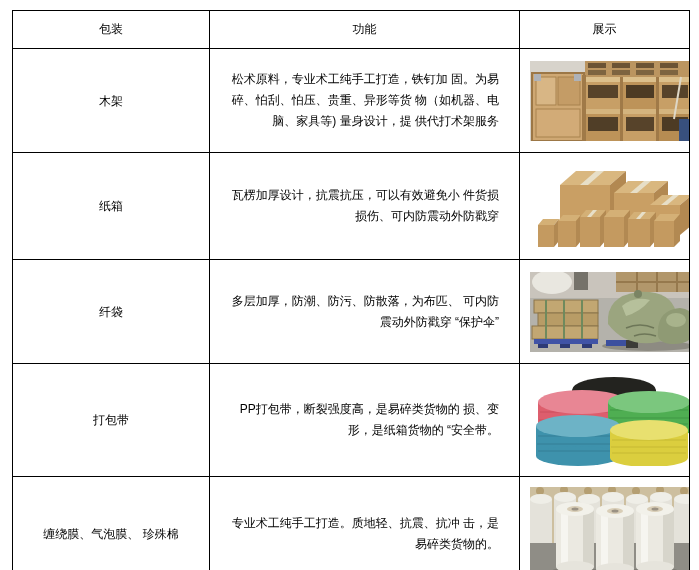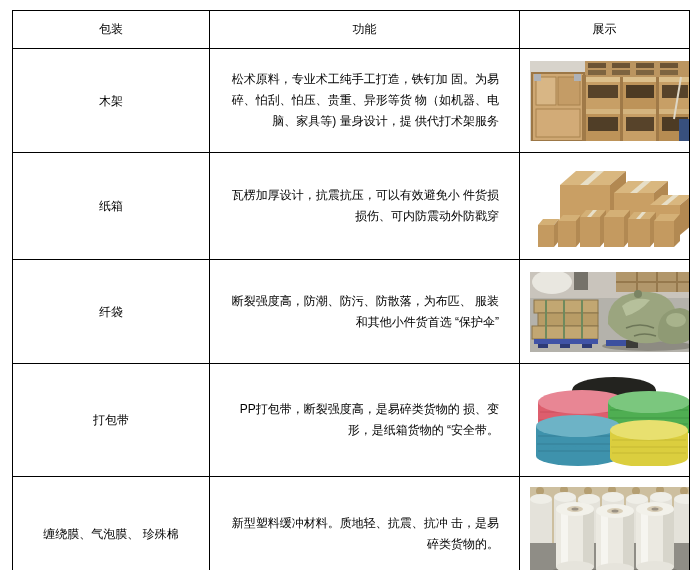--- a/index.html
+++ b/index.html
@@ -144,21 +144,21 @@
               <polygon points="144,58 150,51 150,78 144,84" fill="#b28952"></polygon>
               <rect x="124" y="58" width="20" height="26" fill="#c49a60"></rect>
             </svg>
           </span>
         </td>
       </tr>
 
       <tr>
         <td class="pkg">纤袋</td>
         <td class="fn">
-            <div class="fn-text">断裂强度高，防潮、防污、防散落，为布匹、 服装和其他小件货首选 “保护伞”</div>
+            <div class="fn-text">多层加厚，防潮、防污、防散落，为布匹、 可内防震动外防戳穿 “保护伞”</div>
           </td>
         <td class="img">
           <span class="photo" role="img" aria-label="woven-bags-photo">
             <svg width="168" height="80" viewBox="0 0 168 80">
               <rect width="168" height="80" fill="#b4b2ab"></rect>
               <rect x="0" y="0" width="168" height="26" fill="#c9c4bc"></rect>
               <rect x="86" y="0" width="82" height="20" fill="#b2976b"></rect>
               <rect x="106" y="0" width="2" height="20" fill="#96794d"></rect>
                 <rect x="126" y="0" width="2" height="20" fill="#96794d"></rect>
                 <rect x="146" y="0" width="2" height="20" fill="#96794d"></rect>
@@ -215,21 +215,21 @@
               <path d="M82 66 H156 M81 73 H157 M82 79 H156" stroke="#c6b933" stroke-width="1" fill="none"></path>
               <ellipse cx="119" cy="56" rx="39" ry="10" fill="#e8e06f"></ellipse>
             </svg>
           </span>
         </td>
       </tr>
 
       <tr>
         <td class="pkg">缠绕膜、气泡膜、 珍殊棉</td>
         <td class="fn">
-            <div class="fn-text">新型塑料缓冲材料。质地轻、抗震、抗冲 击，是易碎类货物的。</div>
+            <div class="fn-text">专业术工纯手工打造。质地轻、抗震、抗冲 击，是易碎类货物的。</div>
           </td>
         <td class="img">
           <span class="photo" role="img" aria-label="stretch-film-rolls-photo">
             <svg width="165" height="94" viewBox="0 0 165 94">
               <rect width="165" height="94" fill="#cdbf9f"></rect>
               <circle cx="10" cy="4" r="4" fill="#b59f72"></circle>
                 <circle cx="34" cy="3" r="4" fill="#b59f72"></circle>
                 <circle cx="58" cy="4" r="4" fill="#b59f72"></circle>
                 <circle cx="82" cy="3" r="4" fill="#b59f72"></circle>
                 <circle cx="106" cy="4" r="4" fill="#b59f72"></circle>

